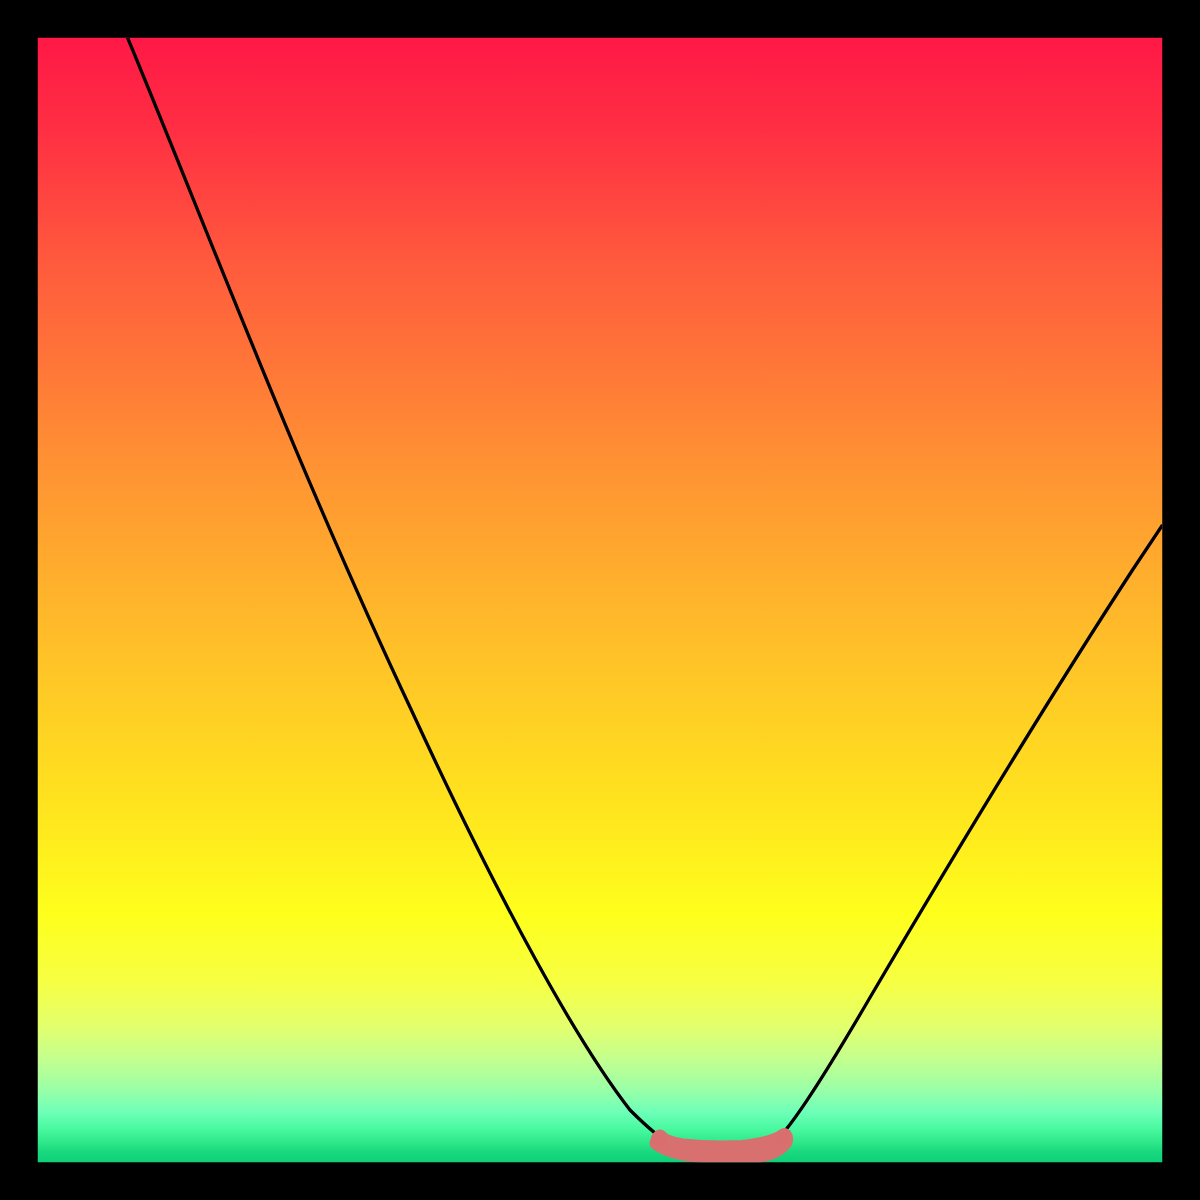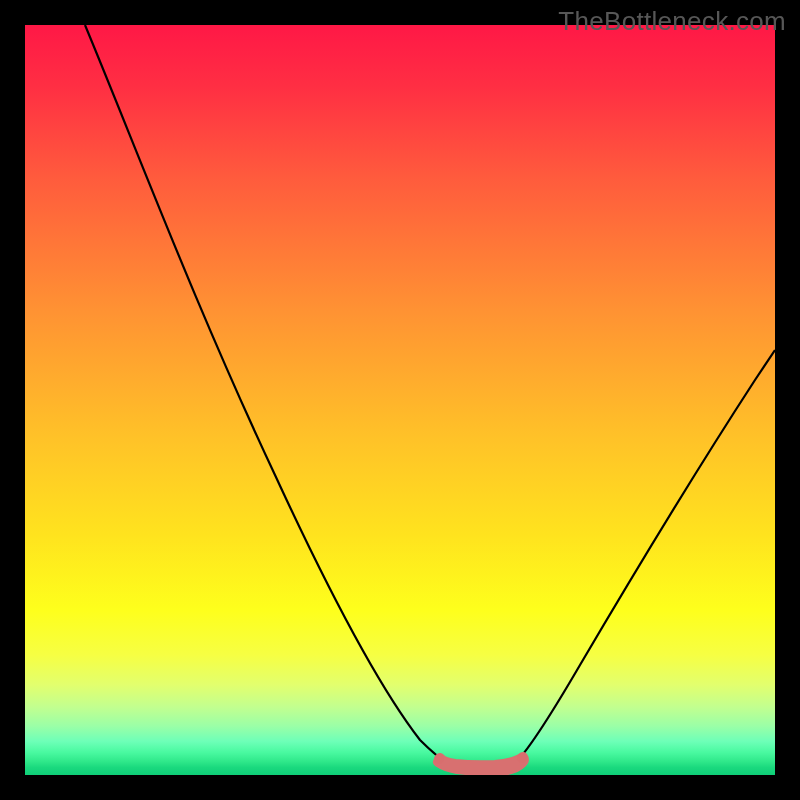--- a/index.html
+++ b/index.html
@@ -60,21 +60,20 @@
   }
   svg.curves {
     position: absolute;
     inset: 0;
   }
 </style>
 </head>
 <body>
 
 <div class="frame">
-  <div class="watermark">TheBottleneck.com</div>
 
   <div class="plot-area">
     <div class="gradient"></div>
 
     <svg class="curves" viewBox="0 0 750 750" preserveAspectRatio="none">
 
       <path d="M 60 0
                C 110 120, 170 280, 250 450
                C 310 580, 360 670, 395 715
                C 410 730, 420 737, 425 740" fill="none" stroke="#000" stroke-width="2.2"></path>

